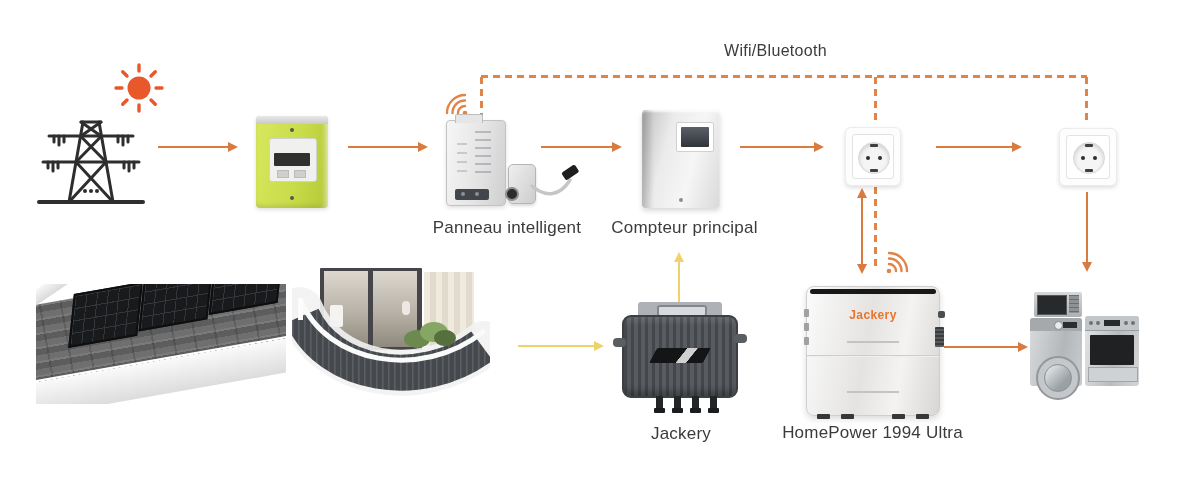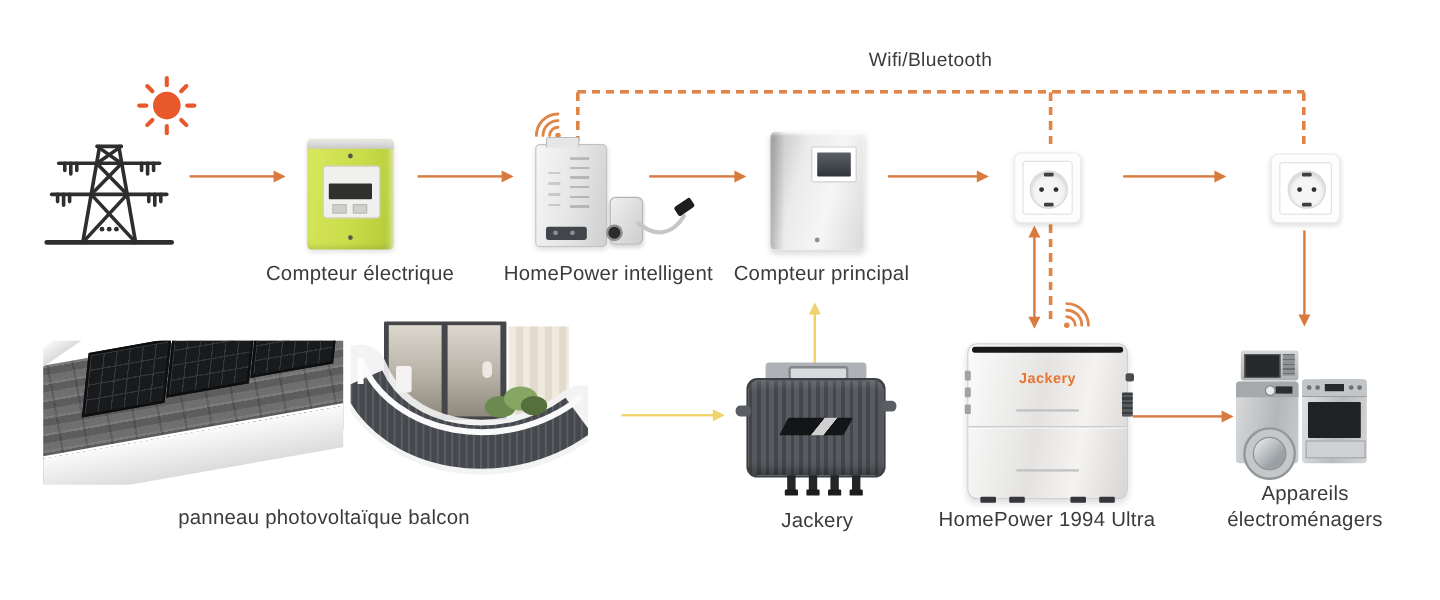--- a/index.html
+++ b/index.html
@@ -226,36 +226,35 @@
   <div class="meter">
     <div class="cap"></div>
     <div class="dot" style="left:34px;top:12px"></div>
     <div class="panel">
       <div class="disp"></div>
       <div class="pad" style="left:7px"></div>
       <div class="pad" style="left:24px"></div>
     </div>
     <div class="dot" style="left:34px;top:80px"></div>
   </div>
-  <div class="lbl" style="left:205px;top:217px;width:190px">Compteur électrique</div>
 
   <div class="smod">
     <div class="marks"></div>
     <div class="marks2"></div>
     <div class="term">
       <i style="left:6px"></i>
         <i style="left:20px"></i>
     </div>
   </div>
   <div class="clamp"></div>
   <svg class="abs" style="left:528px;top:160px" width="56" height="44" viewBox="0 0 56 44">
     <path d="M4 26 C 18 38, 32 36, 42 20" stroke="#c6c6c6" stroke-width="3.5" fill="none" stroke-linecap="round"></path>
     <rect x="34" y="8" width="16" height="9" rx="2" fill="#1e1e1e" transform="rotate(-34 42 12)"></rect>
   </svg>
-  <div class="lbl" style="left:412px;top:217px;width:190px">HomePower intelligent</div>
+  <div class="lbl" style="left:412px;top:217px;width:190px">Panneau intelligent</div>
 
   <div class="panelbox">
     <div class="win">
         <i></i>
       </div>
     <div class="screw"></div>
   </div>
   <div class="lbl" style="left:592px;top:217px;width:185px">Compteur principal</div>
 
   <div class="outlet" style="left:845px;top:127px;width:54px;height:57px">
@@ -306,21 +305,20 @@
       </defs>
       <path d="M8 46 C 34 112, 128 130, 192 80" stroke="#f2f2f2" fill="none" stroke-width="46" stroke-linecap="round" opacity="0.9"></path>
       <path d="M10 52 C 36 112, 128 128, 190 82" stroke="url(#pvstripe)" fill="none" stroke-width="36" stroke-linecap="butt"></path>
       <path d="M9 37 C 35 99, 129 117, 191 68" stroke="#fafafa" fill="none" stroke-width="5" stroke-linecap="round"></path>
       <rect x="6" y="34" width="5" height="22" fill="#fdfdfd"></rect>
     </svg>
     <span class="leaf" style="left:112px;top:66px;width:26px;height:18px;background:#6c8a50"></span>
     <span class="leaf" style="left:128px;top:58px;width:28px;height:20px;background:#85a763"></span>
     <span class="leaf" style="left:142px;top:66px;width:22px;height:16px;background:#55703d"></span>
   </div>
-  <div class="lbl" style="left:115px;top:421px;width:310px">panneau photovoltaïque balcon</div>
 
   <div class="inv">
     <div class="bracket">
         <i></i>
       </div>
     <div class="body"></div>
     <div class="win"></div>
     <div class="stub" style="left:-7px;top:36px"></div>
     <div class="stub" style="right:-7px;top:32px"></div>
     <div class="conn" style="left:36px"></div>
@@ -366,15 +364,14 @@
         <span class="d"></span>
         <span class="k" style="left:4px"></span>
           <span class="k" style="left:11px"></span>
         <span class="k" style="right:11px"></span>
           <span class="k" style="right:4px"></span>
       </div>
       <div class="owin"></div>
       <div class="drawer"></div>
     </div>
   </div>
-  <div class="lbl" style="left:1015px;top:401px;width:145px">Appareils électroménagers</div>
 
 </div>
 
 </body></html>

